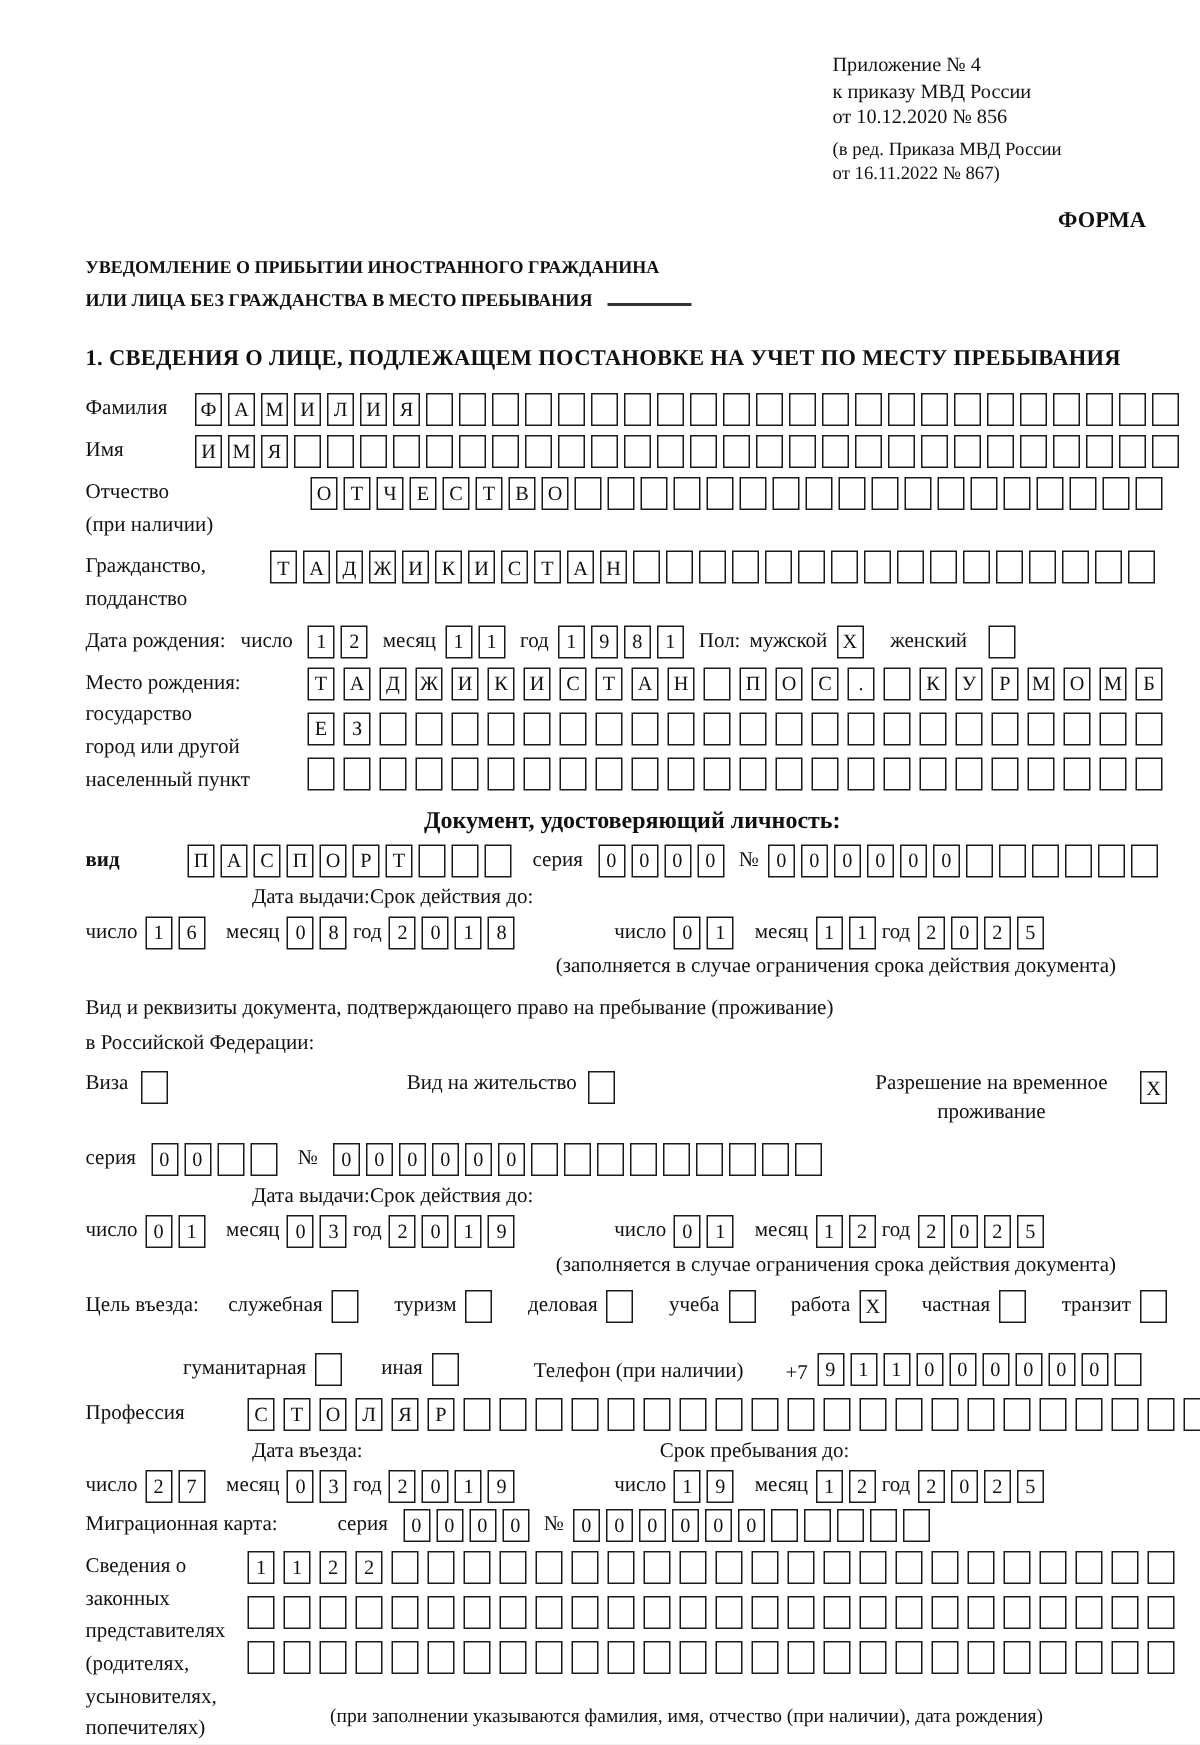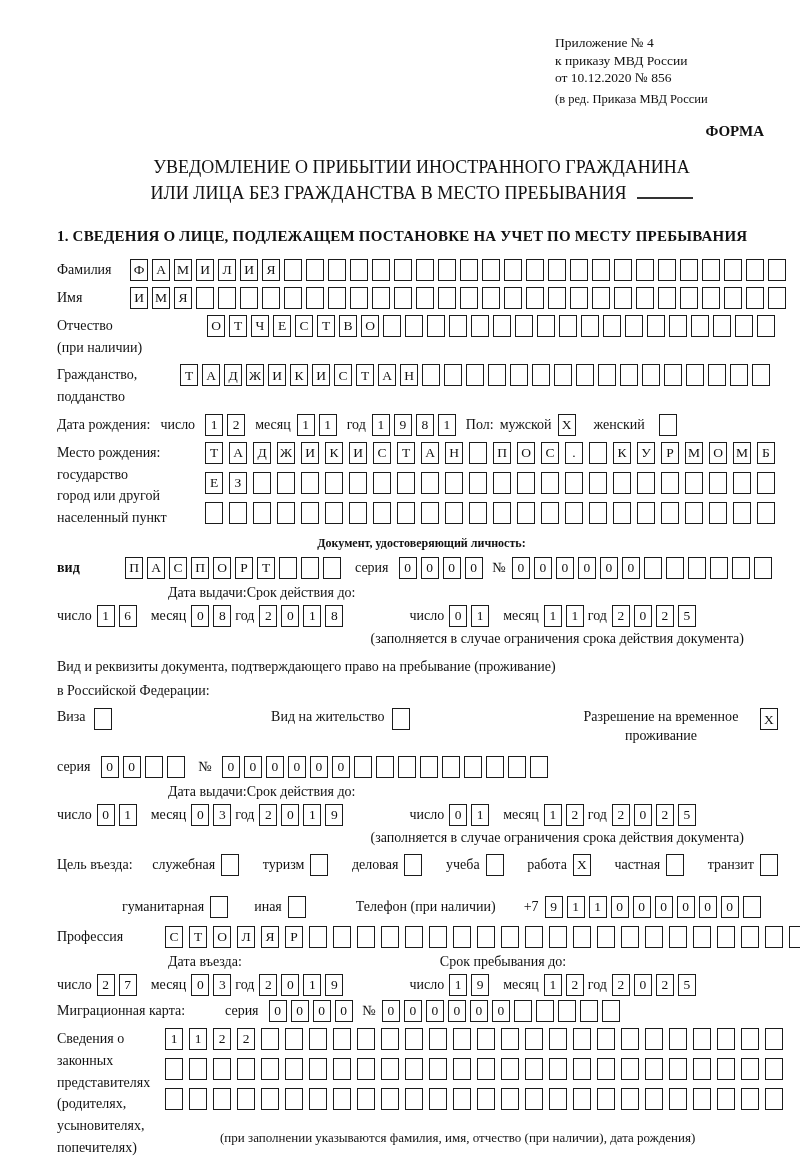--- a/index.html
+++ b/index.html
@@ -4,72 +4,73 @@
 <style>
   html,body{margin:0;padding:0;background:#e8e8e8;}
   .page{
     width:800px;height:1163px;margin:0 auto;background:#ffffff;color:#111;
     font-family:"Liberation Serif","DejaVu Serif",serif;
     box-sizing:border-box;padding:34px 14px 10px 57px;overflow:hidden;position:relative;
   }
   .hdr{margin-left:498px;font-size:13.5px;line-height:1.3;}
   .hdr .amend{font-size:12.5px;margin-top:4px;line-height:1.3;}
   .forma{font-weight:bold;font-size:15px;text-align:right;padding-right:22px;margin-top:16px;}
-  .title{font-weight:normal;font-size:18px;text-align:center;line-height:1.45;margin-top:14px;}
+  .title{font-weight:bold;font-size:12px;text-align:left;line-height:1.45;margin-top:14px;}
   .uline{display:inline-block;width:56px;border-bottom:2.2px solid #333;margin-left:10px;vertical-align:baseline;height:14px;}
   .sec-head{font-weight:bold;font-size:15px;letter-spacing:.2px;margin-top:22px;margin-bottom:14px;white-space:nowrap;}
   .row{display:flex;align-items:center;margin-bottom:6px;}
   .row-top{align-items:flex-start;}
   .lbl{font-size:14px;line-height:1.3;flex:none;}
   .lbl2{font-size:14px;line-height:1.55;flex:none;}
   .cells{display:inline-flex;flex-wrap:nowrap;align-items:center;flex:none;}
   .cell{
     box-sizing:border-box;display:inline-flex;align-items:center;justify-content:center;
     width:18px;height:22px;border:1.6px solid #1b1b1b;margin-right:4px;
     font-size:13.5px;line-height:1;flex:none;background:#fff;
   }
   .gap-lg .cell{margin-right:6px;}
   .w73{width:73px;} .w123{width:123px;} .w150{width:150px;} .w148{width:148px;} .w68{width:68px;font-weight:bold;} .w108{width:108px;}
   .ml6{margin-left:6px;} .ml10{margin-left:10px;} .ml14{margin-left:14px;}
   .stack{display:flex;flex-direction:column;}
   .stack .cells{margin-bottom:8px;}
-  .doc-head{font-weight:bold;font-size:12px;text-align:center;margin:4px 0 6px 0;}
+  .doc-head{font-weight:bold;font-size:16px;text-align:center;margin:4px 0 6px 0;}
   .twohead{display:flex;font-size:14px;margin-bottom:4px;}
   .twohead .h1{margin-left:111px;}
   .twohead .h2{}
   .twohead.entry .h2{margin-left:198px;}
   .dates{display:flex;align-items:center;margin-bottom:4px;}
   .dategrp{display:inline-flex;align-items:center;}
   .dategrp .lbl{margin-right:5px;}
   .note{font-size:14px;text-align:right;padding-right:42px;margin-bottom:8px;}
   .intro{font-size:14px;line-height:1.7;}
   .optrow{display:flex;align-items:flex-start;justify-content:space-between;margin:6px 0 10px 0;padding-right:4px;}
   .opt{display:flex;align-items:flex-start;}
   .opt-lbl{font-size:14px;line-height:1.35;margin-right:8px;}
   .opt-lbl.wrap{width:182px;text-align:center;}
   .purposerow{display:flex;align-items:center;justify-content:space-between;margin-bottom:8px;padding-right:4px;}
   .purpose-opt{display:flex;align-items:center;}
   .purpose-opt .opt-lbl{margin-right:6px;}
-  .p2{display:flex;align-items:center;margin:20px 0 8px 65px;}
+  .p2{display:flex;align-items:flex-end;margin:20px 0 8px 65px;}
   .phone-lbl{margin-left:46px;margin-right:28px;}
   .plus7{margin-right:6px;font-size:14px;}
   .caption{font-size:13px;margin-left:112px;margin-top:12px;}
   .legal{display:flex;align-items:flex-start;margin-top:2px;}
   .legal-lbls{width:108px;font-size:14px;line-height:1.55;flex:none;}
 </style>
 </head>
 <body>
 
 <div class="page">
 
   <div class="hdr">
     <div>Приложение № 4</div>
     <div>к приказу МВД России</div>
     <div>от 10.12.2020 № 856</div>
     <div class="amend">(в ред. Приказа МВД России</div>
+    <div class="amend" style="margin-top:0">от 16.11.2022 № 867)</div>
   </div>
 
   <div class="forma">ФОРМА</div>
 
   <div class="title">
     <div>УВЕДОМЛЕНИЕ О ПРИБЫТИИ ИНОСТРАННОГО ГРАЖДАНИНА</div>
     <div><span>ИЛИ ЛИЦА БЕЗ ГРАЖДАНСТВА В МЕСТО ПРЕБЫВАНИЯ</span><span class="uline"></span></div>
   </div>
 
   <div class="sec-head">1. СВЕДЕНИЯ О ЛИЦЕ, ПОДЛЕЖАЩЕМ ПОСТАНОВКЕ НА УЧЕТ ПО МЕСТУ ПРЕБЫВАНИЯ</div>

